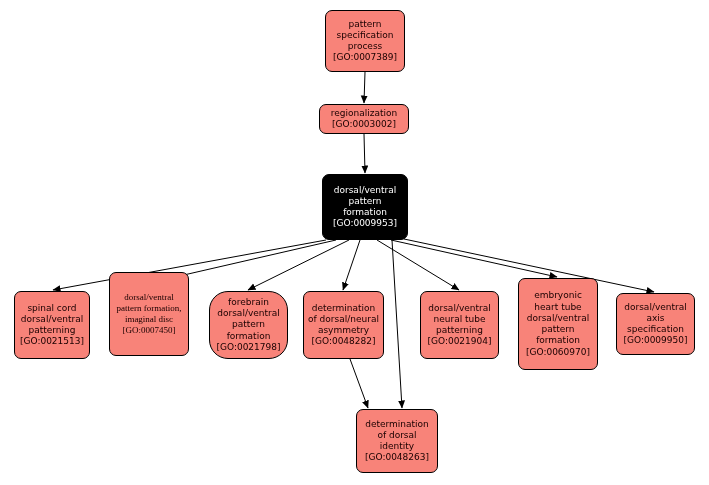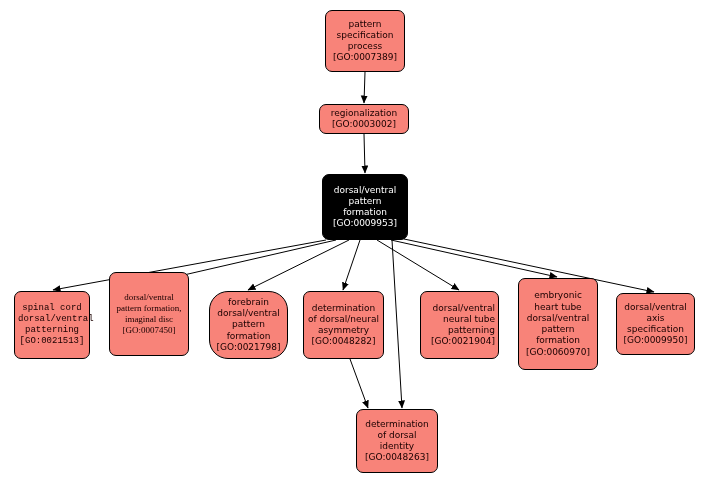--- a/index.html
+++ b/index.html
@@ -74,37 +74,37 @@
         <span class="goid">[GO:0007389]</span>
       </div>
       <div class="node" style="left: 319px; top: 104px; width: 90px; height: 30px; align-items: flex-end;">
         <span class="lbl">regionalization</span>
         <span class="goid">[GO:0003002]</span>
       </div>
       <div class="node highlight" style="left: 322px; top: 174px; width: 86px; height: 66px;">
         <span class="lbl">dorsal/ventral pattern formation</span>
         <span class="goid">[GO:0009953]</span>
       </div>
-      <div class="node" style="left: 14px; top: 291px; width: 76px; height: 68px; font-family: Liberation Mono, monospace;">
+      <div class="node" style="left: 14px; top: 291px; width: 76px; height: 68px;">
         <span class="lbl">spinal cord dorsal/ventral patterning</span>
         <span class="goid">[GO:0021513]</span>
       </div>
       <div class="node" style="left: 109px; top: 272px; width: 80px; height: 84px; font-family: Liberation Serif, serif;">
         <span class="lbl">dorsal/ventral pattern formation, imaginal disc</span>
         <span class="goid">[GO:0007450]</span>
       </div>
       <div class="node" style="left: 209px; top: 291px; width: 79px; height: 68px; border-radius: 19px;">
         <span class="lbl">forebrain dorsal/ventral pattern formation</span>
         <span class="goid">[GO:0021798]</span>
       </div>
       <div class="node" style="left: 303px; top: 291px; width: 81px; height: 68px;">
         <span class="lbl">determination of dorsal/neural asymmetry</span>
         <span class="goid">[GO:0048282]</span>
       </div>
-      <div class="node" style="left: 420px; top: 291px; width: 79px; height: 68px; text-align: right;">
+      <div class="node" style="left: 420px; top: 291px; width: 79px; height: 68px;">
         <span class="lbl">dorsal/ventral neural tube patterning</span>
         <span class="goid">[GO:0021904]</span>
       </div>
       <div class="node" style="left: 518px; top: 278px; width: 80px; height: 92px;">
         <span class="lbl">embryonic heart tube dorsal/ventral pattern formation</span>
         <span class="goid">[GO:0060970]</span>
       </div>
       <div class="node" style="left: 616px; top: 293px; width: 79px; height: 62px;">
         <span class="lbl">dorsal/ventral axis specification</span>
         <span class="goid">[GO:0009950]</span>

